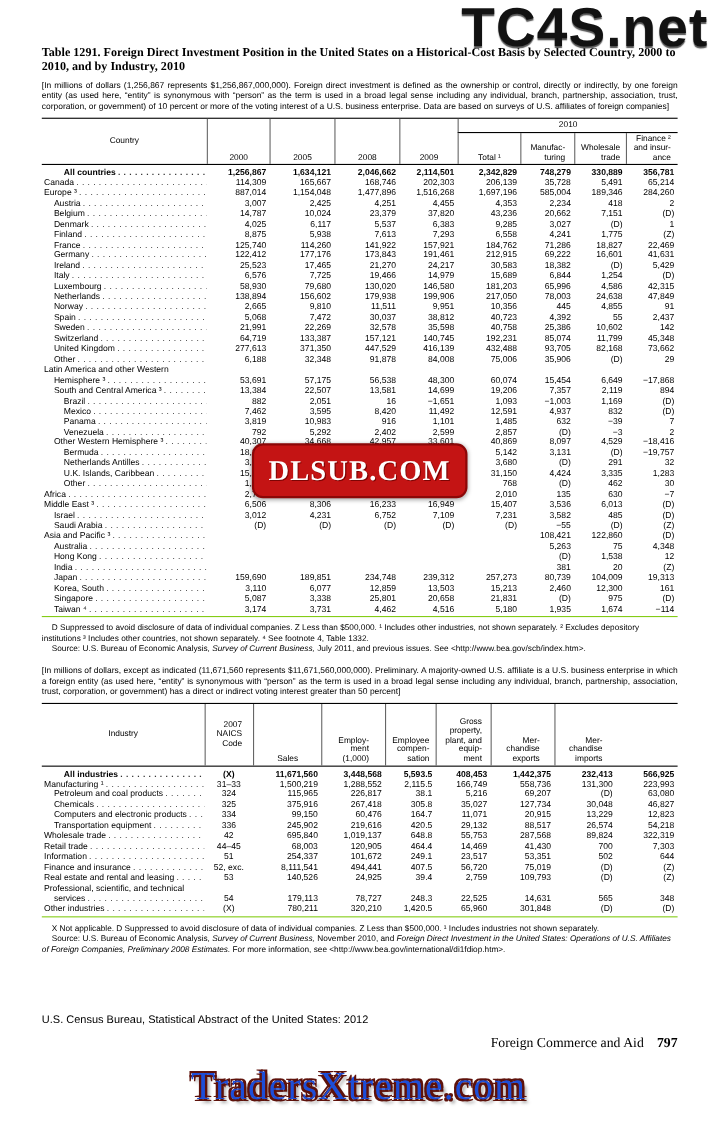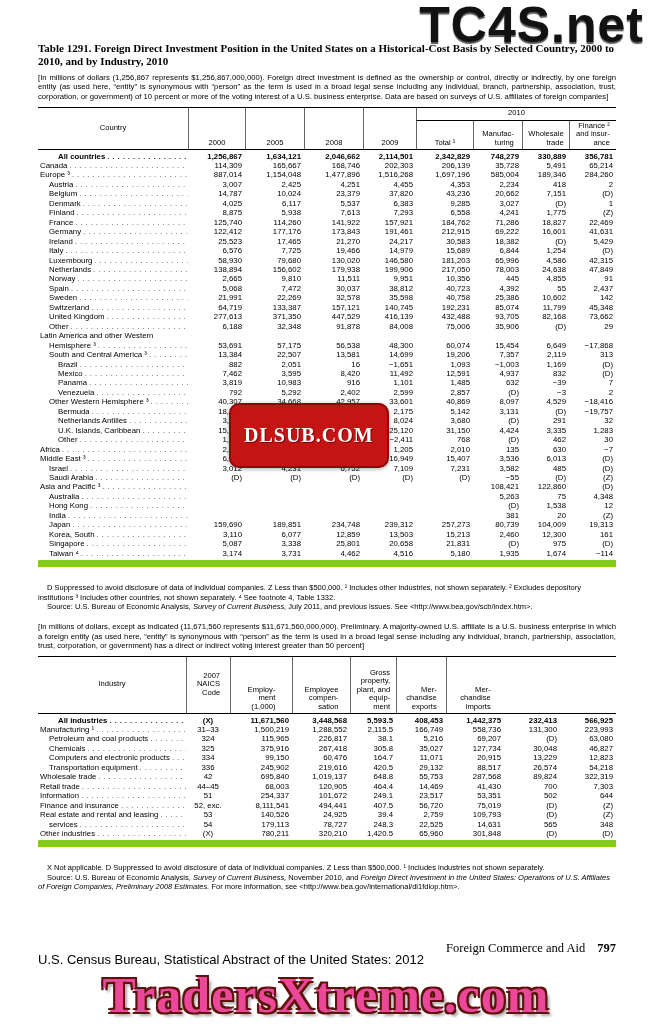--- a/index.html
+++ b/index.html
@@ -24,50 +24,50 @@
   .h91 .y{grid-row:1/3;align-items:flex-end}
   .h91 .y1{grid-column:2}.h91 .y2{grid-column:3}.h91 .y3{grid-column:4}.h91 .y4{grid-column:5}
   .h91 .grp{grid-column:6/10;grid-row:1;align-items:center;border-bottom:0.6px solid #000}
   .h91 .s{grid-row:2;align-items:flex-end}
   .h91 .s1{grid-column:6}.h91 .s2{grid-column:7}.h91 .s3{grid-column:8}.h91 .s4{grid-column:9}
 
   .h92{min-height:56px}
   .h92 .hc{align-items:flex-end}
   .h92 .cc{align-items:center}
 
-  .tbody{border-bottom:7px solid #84cc16;padding:1.5px 0 2px}
+  .tbody{border-bottom:1px solid #84cc16;padding:1.5px 0 2px}
   .trow{line-height:9.45px;font-size:7.8px}
   .trow .lbl{display:flex;overflow:hidden;white-space:nowrap}
   .trow .txt{flex:0 0 auto}
   .trow .dots{flex:1 1 auto;overflow:hidden;color:#333;padding:0 2px;letter-spacing:.4px}
   .trow .num{text-align:right;padding-right:3px;overflow:hidden;white-space:nowrap}
   .trow.bold{font-weight:700}
   .ind0{padding-left:2px}.ind1{padding-left:11px}.ind2{padding-left:20px}
   .grid92.trow .num.c0{text-align:center;padding-right:0}
 
-  .fnote{font-size:7.5px;line-height:1.26;margin-top:16px;text-indent:9px}
+  .fnote{font-size:7.5px;line-height:1.26;margin-top:5px;text-indent:9px}
   .src{font-size:7.5px;line-height:1.26;text-indent:9px;margin-bottom:2px}
   .gap{height:9px}
 
   .pg-footer{position:absolute;right:36px;top:941px;font-family:Liberation Serif, serif;
              font-size:12.5px;z-index:1}
   .pg-footer .page-num{font-weight:700;margin-left:12px}
-  .census{position:absolute;left:38px;top:952px;font-size:13px;z-index:1}
+  .census{position:absolute;left:38px;top:922px;font-size:10px;z-index:1}
 
   .wm-top{position:absolute;top:-4px;right:8px;font-size:50px;font-weight:800;
           font-family:"Liberation Sans",sans-serif;color:#121212;letter-spacing:1px;
           text-shadow:0 2px 1px #555;z-index:6}
   .wm-mid{position:absolute;left:229px;top:403px;background:#c41414;color:#fff;
-          border:2.5px solid #8c0707;border-radius:10px;padding:19px 13px;
-          font-family:"Liberation Serif",serif;font-weight:800;font-size:20px;
+          border:2.5px solid #8c0707;border-radius:10px;padding:8px 13px;
+          font-family:"Liberation Serif",serif;font-weight:800;font-size:26px;
           letter-spacing:1px;text-shadow:1px 1px 0 #7d0404;
           box-shadow:0 1px 4px rgba(0,0,0,.35);z-index:6}
   .wm-bottom{position:absolute;left:50%;top:966px;transform:translateX(-50%);
-             font-family:"Liberation Serif",serif;font-weight:700;font-size:50px;
-             color:#ec4899;white-space:nowrap;letter-spacing:1px;z-index:6;
+             font-family:"Liberation Serif",serif;font-weight:400;font-size:36px;
+             color:#1d4ed8;white-space:nowrap;letter-spacing:1px;z-index:6;
              text-shadow:-2px -2px 0 #5e120b,2px -2px 0 #5e120b,-2px 2px 0 #5e120b,
                          2px 2px 0 #5e120b,4px 4px 3px rgba(0,0,0,.35)}
 </style>
 </head>
 <body>
 
 <div class="page">
 
   <div class="title">Table 1291. Foreign Direct Investment Position in the United States on a Historical-Cost Basis by Selected Country, 2000 to 2010, and by Industry, 2010</div>
   <div class="note">[In millions of dollars (1,256,867 represents $1,256,867,000,000). Foreign direct investment is defined as the ownership or control, directly or indirectly, by one foreign entity (as used here, “entity” is synonymous with “person” as the term is used in a broad legal sense including any individual, branch, partnership, association, trust, corporation, or government) of 10 percent or more of the voting interest of a U.S. business enterprise. Data are based on surveys of U.S. affiliates of foreign companies]</div>
@@ -388,21 +388,21 @@
           <span class="txt">South and Central America ³</span>
           <span class="dots">. . . . . . . . . . . . . . . . . . . . . . . . . . . . . . . . . . . . . . . . . . . . . . . . . . . . . . . . . . . . . . . . . . . . . . </span>
         </div>
         <div class="num c0">13,384</div>
         <div class="num c1">22,507</div>
         <div class="num c2">13,581</div>
         <div class="num c3">14,699</div>
         <div class="num c4">19,206</div>
         <div class="num c5">7,357</div>
         <div class="num c6">2,119</div>
-        <div class="num c7">313</div>
+        <div class="num c7">894</div>
       </div>
       <div class="trow grid91">
         <div class="lbl ind2">
           <span class="txt">Brazil</span>
           <span class="dots">. . . . . . . . . . . . . . . . . . . . . . . . . . . . . . . . . . . . . . . . . . . . . . . . . . . . . . . . . . . . . . . . . . . . . . </span>
         </div>
         <div class="num c0">882</div>
         <div class="num c1">2,051</div>
         <div class="num c2">16</div>
         <div class="num c3">−1,651</div>
@@ -698,20 +698,21 @@
 
   <div class="gap"></div>
 
   <div class="note">[In millions of dollars, except as indicated (11,671,560 represents $11,671,560,000,000). Preliminary. A majority-owned U.S. affiliate is a U.S. business enterprise in which a foreign entity (as used here, “entity” is synonymous with “person” as the term is used in a broad legal sense including any individual, branch, partnership, association, trust, corporation, or government) has a direct or indirect voting interest greater than 50 percent]</div>
 
   <div class="thead grid92 h92">
     <div class="hc cc">Industry</div>
     <div class="hc cc vline">2007
 NAICS
 Code</div>
+    <div class="hc vline">Sales</div>
     <div class="hc vline">Employ-
 ment
 (1,000)</div>
     <div class="hc vline">Employee
 compen-
 sation</div>
     <div class="hc vline">Gross
 property,
 plant, and
 equip-
@@ -873,20 +874,33 @@
         <div class="num c0">53</div>
         <div class="num c1">140,526</div>
         <div class="num c2">24,925</div>
         <div class="num c3">39.4</div>
         <div class="num c4">2,759</div>
         <div class="num c5">109,793</div>
         <div class="num c6">(D)</div>
         <div class="num c7">(Z)</div>
       </div>
       <div class="trow grid92">
+        <div class="lbl ind0">
+          <span class="txt">Professional, scientific, and technical</span>
+        </div>
+        <div class="num c0"></div>
+        <div class="num c1"></div>
+        <div class="num c2"></div>
+        <div class="num c3"></div>
+        <div class="num c4"></div>
+        <div class="num c5"></div>
+        <div class="num c6"></div>
+        <div class="num c7"></div>
+      </div>
+      <div class="trow grid92">
         <div class="lbl ind1">
           <span class="txt">services</span>
           <span class="dots">. . . . . . . . . . . . . . . . . . . . . . . . . . . . . . . . . . . . . . . . . . . . . . . . . . . . . . . . . . . . . . . . . . . . . . </span>
         </div>
         <div class="num c0">54</div>
         <div class="num c1">179,113</div>
         <div class="num c2">78,727</div>
         <div class="num c3">248.3</div>
         <div class="num c4">22,525</div>
         <div class="num c5">14,631</div>

